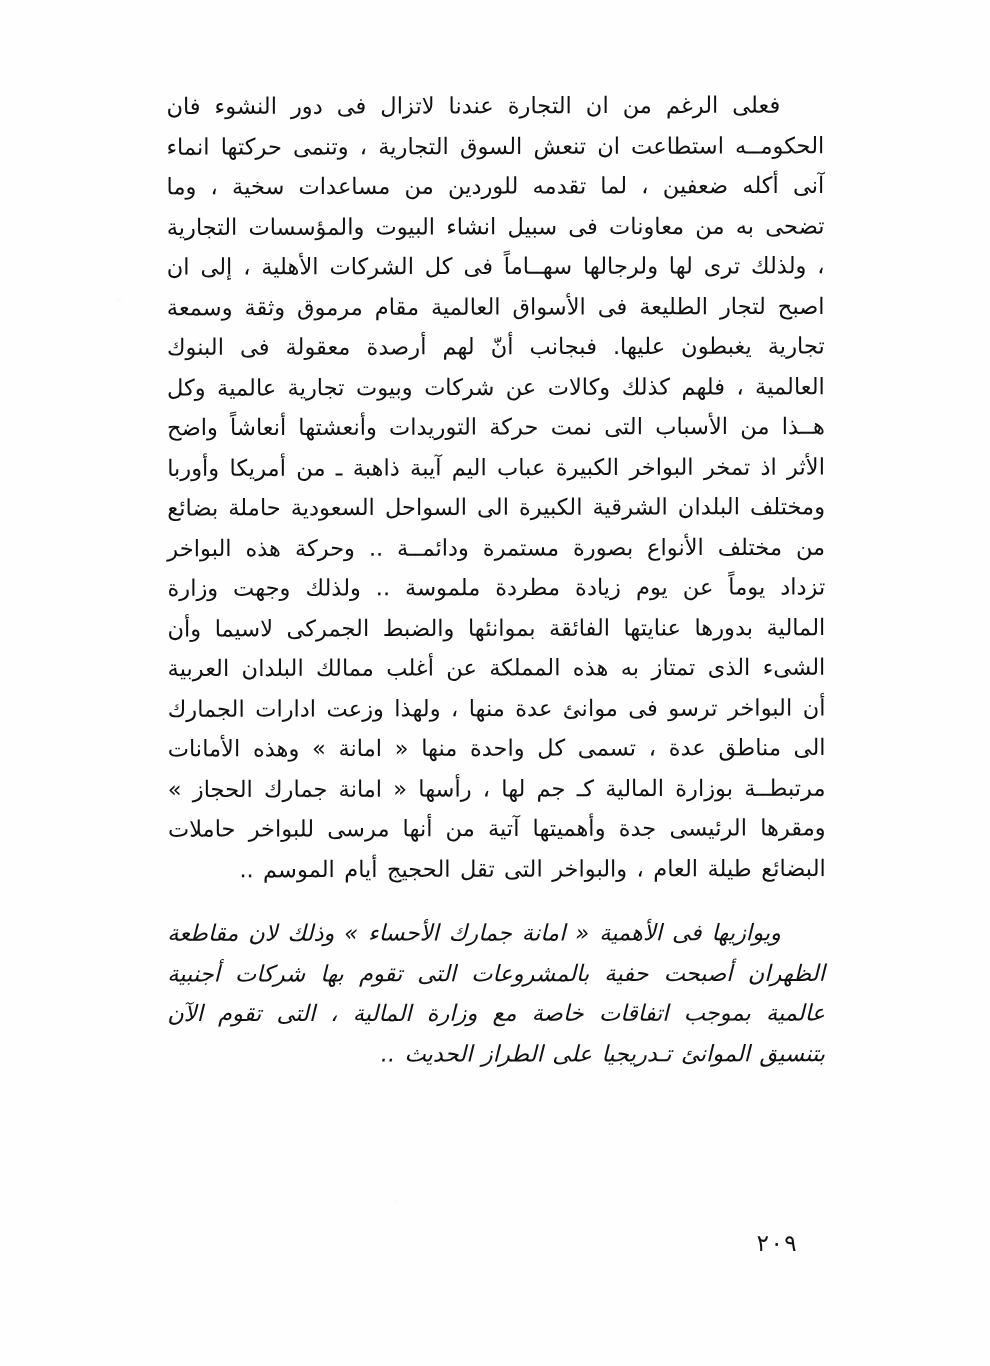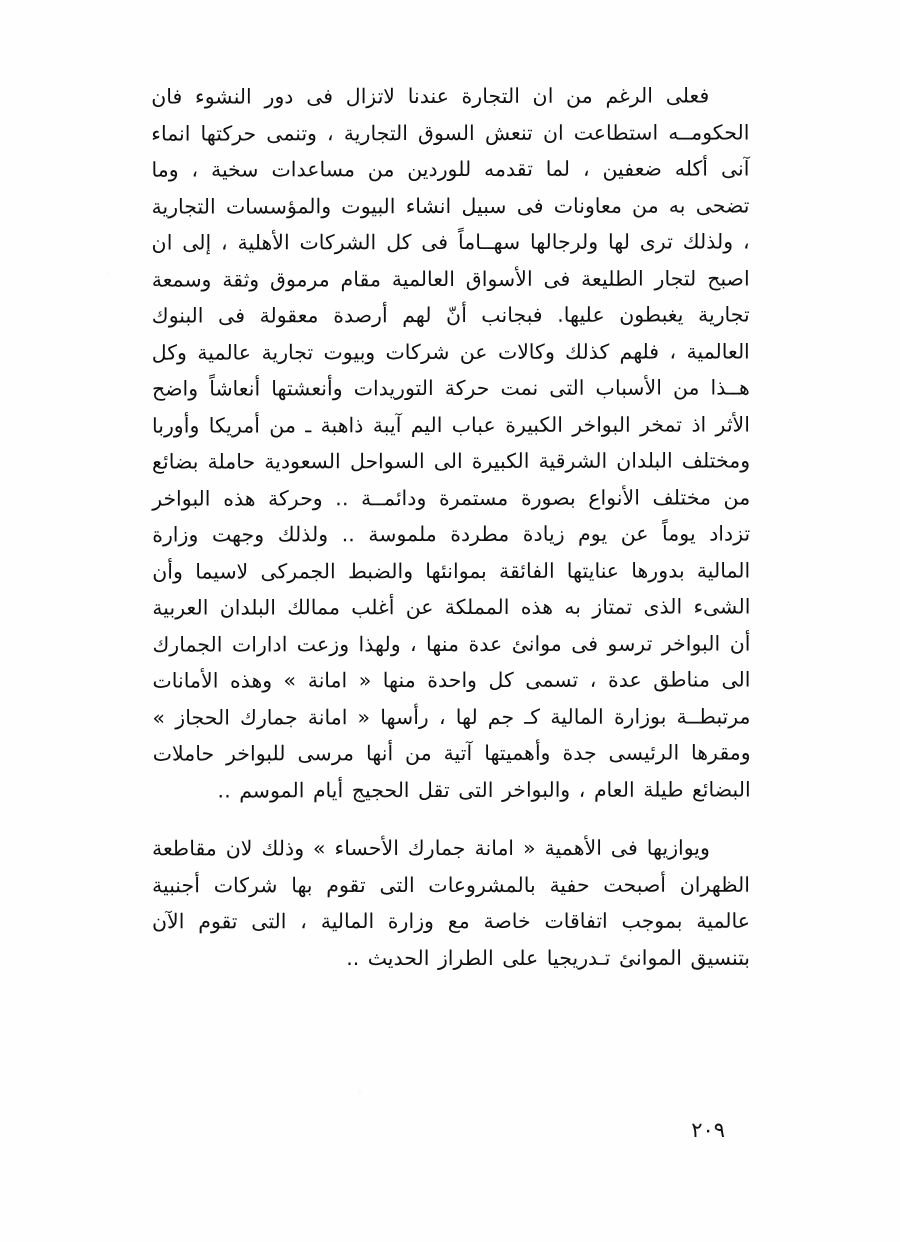--- a/index.html
+++ b/index.html
@@ -42,28 +42,28 @@
     letter-spacing: 0px;
     word-spacing: 2px;
     text-align: justify;
     text-align-last: right;
   }
   .para.indent {
     text-indent: 40px;
   }
   
   .para:nth-child(1) { transform: rotate(-0.12deg); }
-  .para:nth-child(2) { transform: rotate(-0.06deg); }
+  .para:nth-child(2) { transform: rotate(-0.06deg); font-style: italic; }
   .para:nth-child(3) { transform: rotate(-0.09deg); }
 
   .page-number {
     position: absolute;
     right: 175px;
     top: 1118px;
-    font-family: Liberation Sans, sans-serif;
+    font-family: Liberation Mono, monospace;
     font-size: 21px;
     color: #111;
     letter-spacing: 1px;
   }
 </style>
 </head>
 <body>
 
 <div class="page">
 

